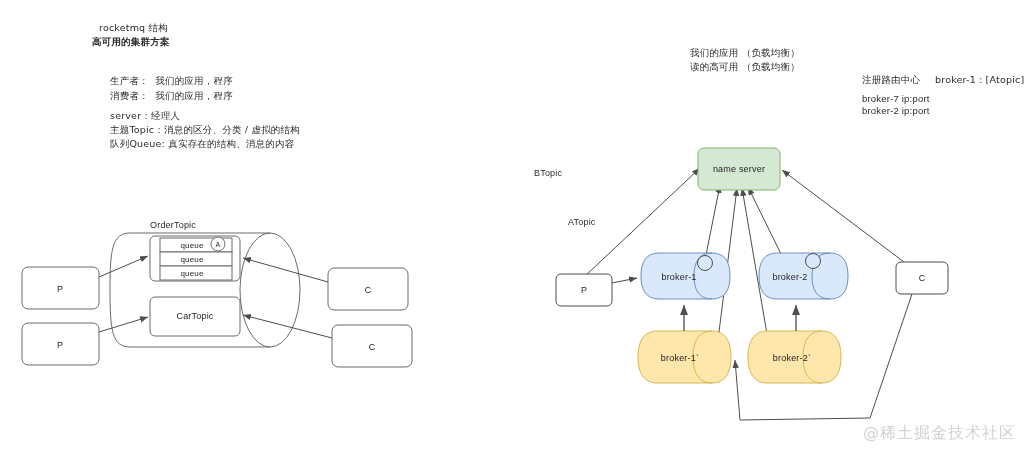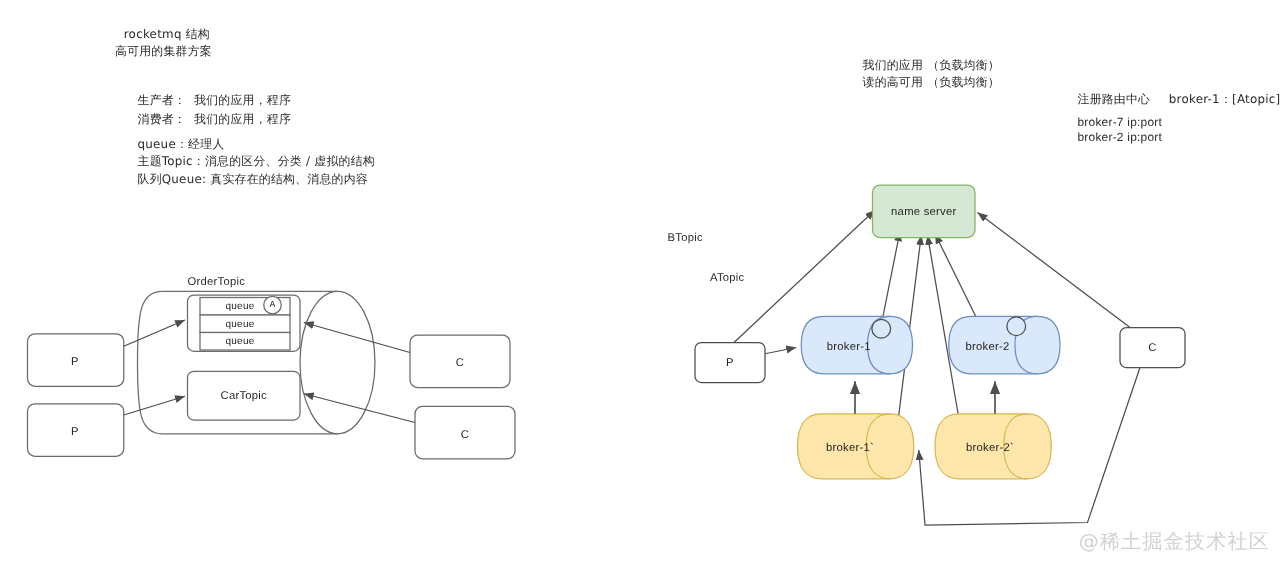--- a/index.html
+++ b/index.html
@@ -60,25 +60,25 @@
     white-space: nowrap;
     letter-spacing: 1px;
   }
 </style>
 </head>
 <body>
 
 <div id="canvas">
 
   <div class="note cjk" style="left:99px; top:20px;">rocketmq 结构</div>
-  <div class="note cjk" style="left:92px; top:34px;">高可用的集群方案</div>
+  <div class="note cjk" style="left:92px; top:34px;font-weight:bold;">高可用的集群方案</div>
 
   <div class="note cjk" style="left:110px; top:73px;">生产者：  我们的应用，程序</div>
   <div class="note cjk" style="left:110px; top:88px;">消费者：  我们的应用，程序</div>
-  <div class="note cjk" style="left:110px; top:108px;">queue：经理人</div>
+  <div class="note cjk" style="left:110px; top:108px;">server：经理人</div>
   <div class="note cjk" style="left:110px; top:136px;">队列Queue: 真实存在的结构、消息的内容</div>
   <div class="note cjk" style="left:110px; top:122px;">主题Topic：消息的区分、分类 / 虚拟的结构</div>
 
   <div class="note cjk" style="left:690px; top:45px;">我们的应用 （负载均衡）</div>
   <div class="note cjk" style="left:690px; top:59px;">读的高可用 （负载均衡）</div>
 
   <div class="note cjk" style="left:862px; top:72px;">注册路由中心</div>
   <div class="note cjk" style="left:935px; top:72px;">broker-1：[Atopic]</div>
   <div class="note" style="left:862px; top:91px;">broker-7 ip:port</div>
   <div class="note" style="left:862px; top:103px;">broker-2 ip:port</div>
@@ -169,21 +169,21 @@
   <div class="nodelabel" style="left:368px; top:290px;">C</div>
   <div class="nodelabel" style="left:372px; top:347px;">C</div>
 
   <div class="nodelabel" style="left:192px; top:245px; font-size:8px;">queue</div>
   <div class="nodelabel" style="left:192px; top:259px; font-size:8px;">queue</div>
   <div class="nodelabel" style="left:192px; top:273px; font-size:8px;">queue</div>
   <div class="nodelabel" style="left:218px; top:244px; font-size:7px;">A</div>
 
   <div class="nodelabel" style="left:195px; top:316px;">CarTopic</div>
 
-  <div class="freelabel" style="left:534px; top:185px;">BTopic</div>
+  <div class="freelabel" style="left:534px; top:168px;">BTopic</div>
   <div class="freelabel" style="left:568px; top:217px;">ATopic</div>
 
   <div class="nodelabel" style="left:739px; top:169px;">name server</div>
   <div class="nodelabel" style="left:584px; top:290px;">P</div>
   <div class="nodelabel" style="left:922px; top:278px;">C</div>
 
   <div class="nodelabel" style="left:679px; top:277px;">broker-1</div>
   <div class="nodelabel" style="left:790px; top:277px;">broker-2</div>
   <div class="nodelabel" style="left:680px; top:358px;">broker-1`</div>
   <div class="nodelabel" style="left:792px; top:358px;">broker-2`</div>

